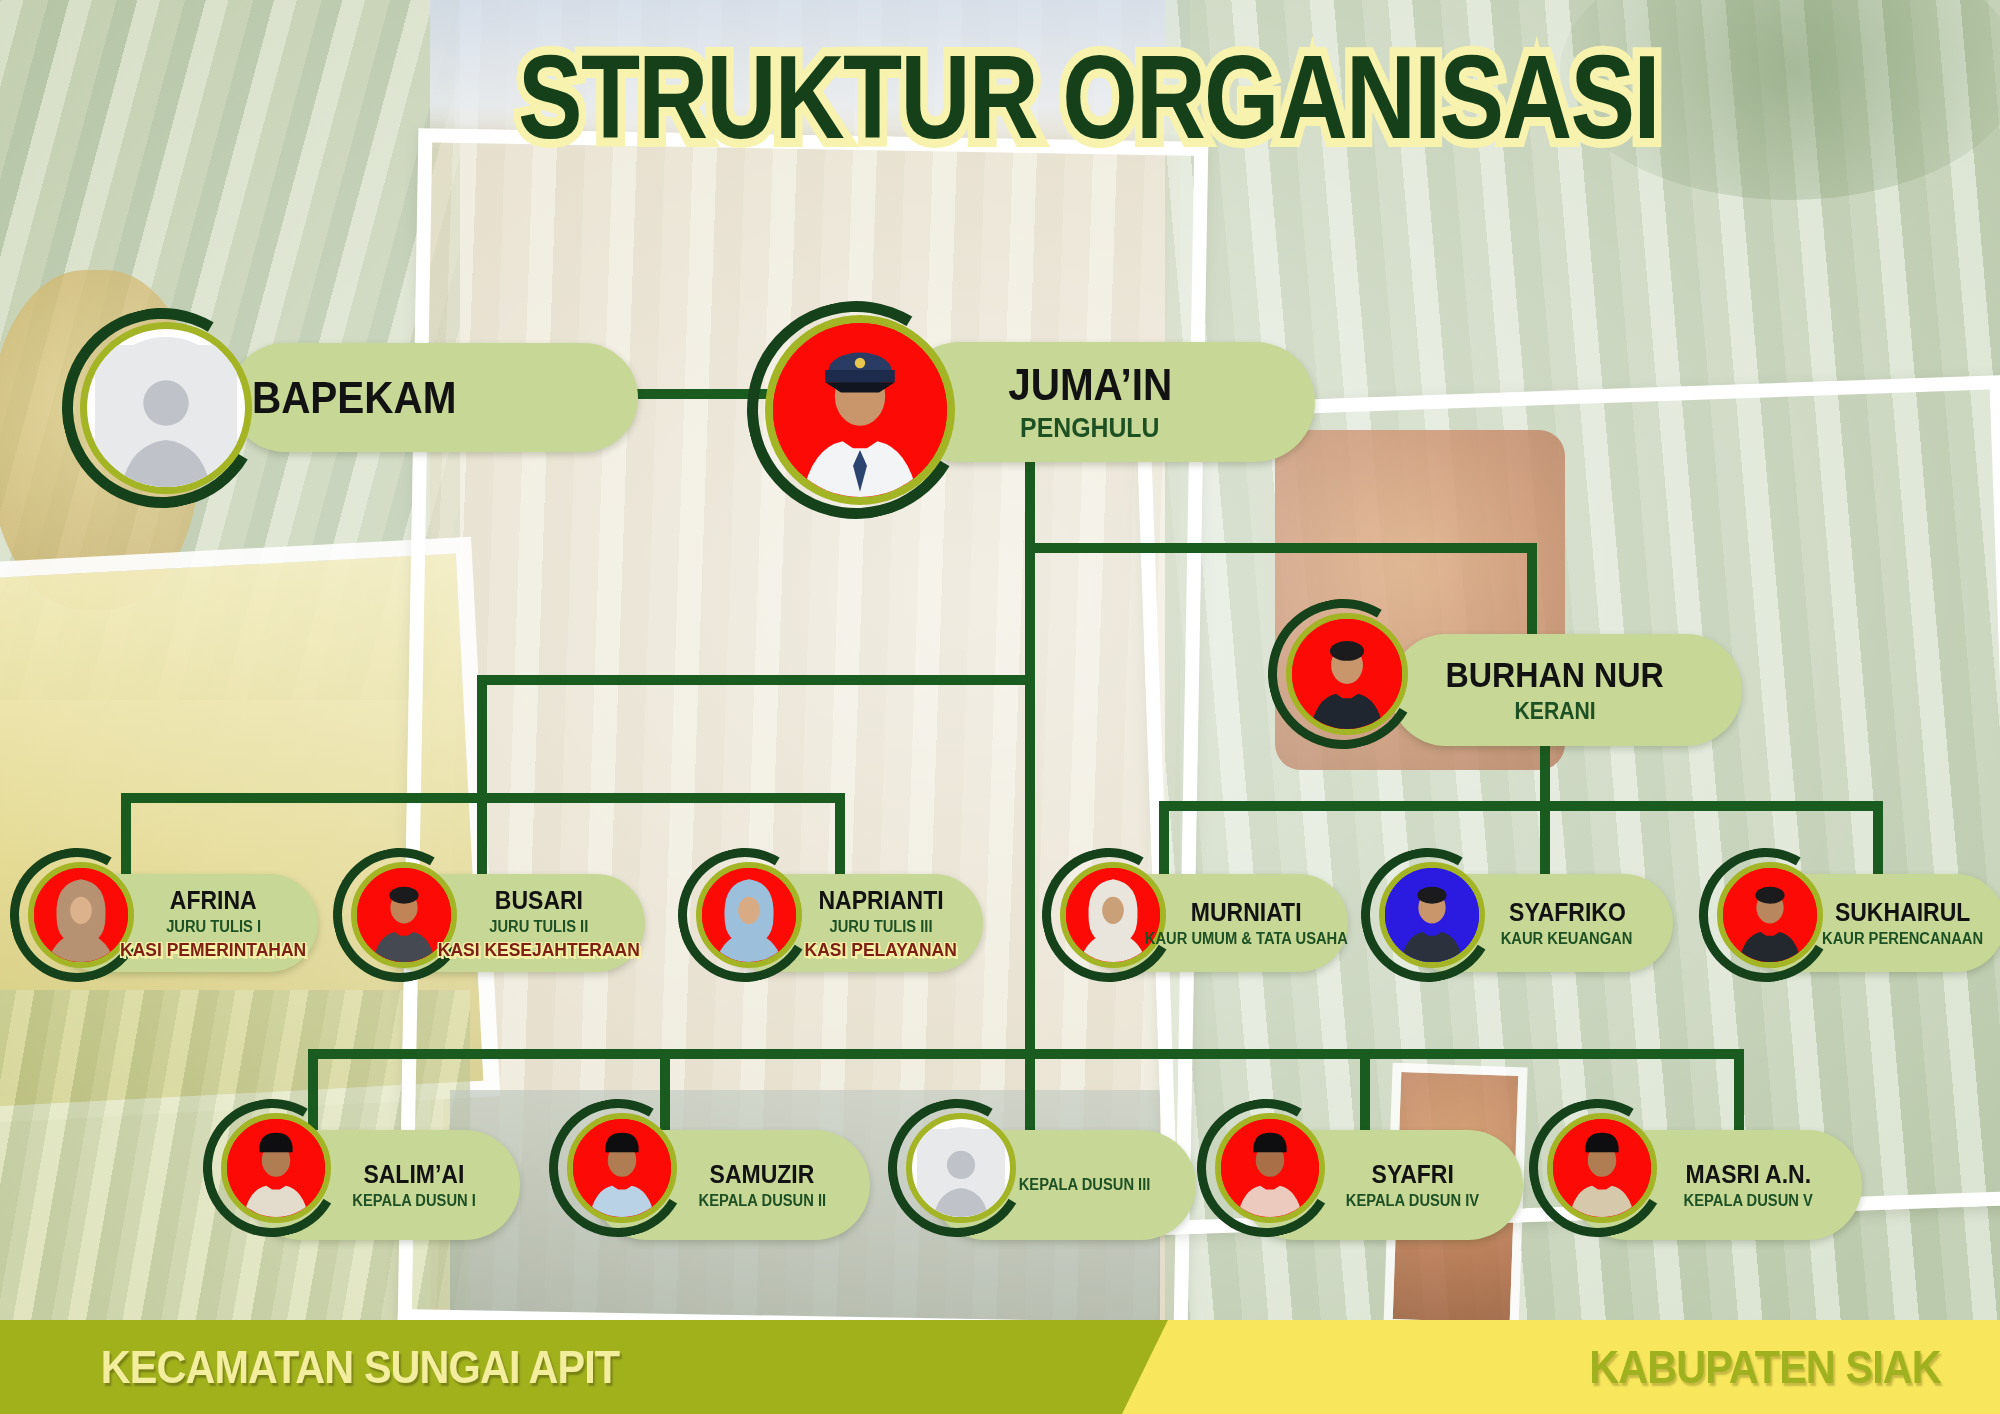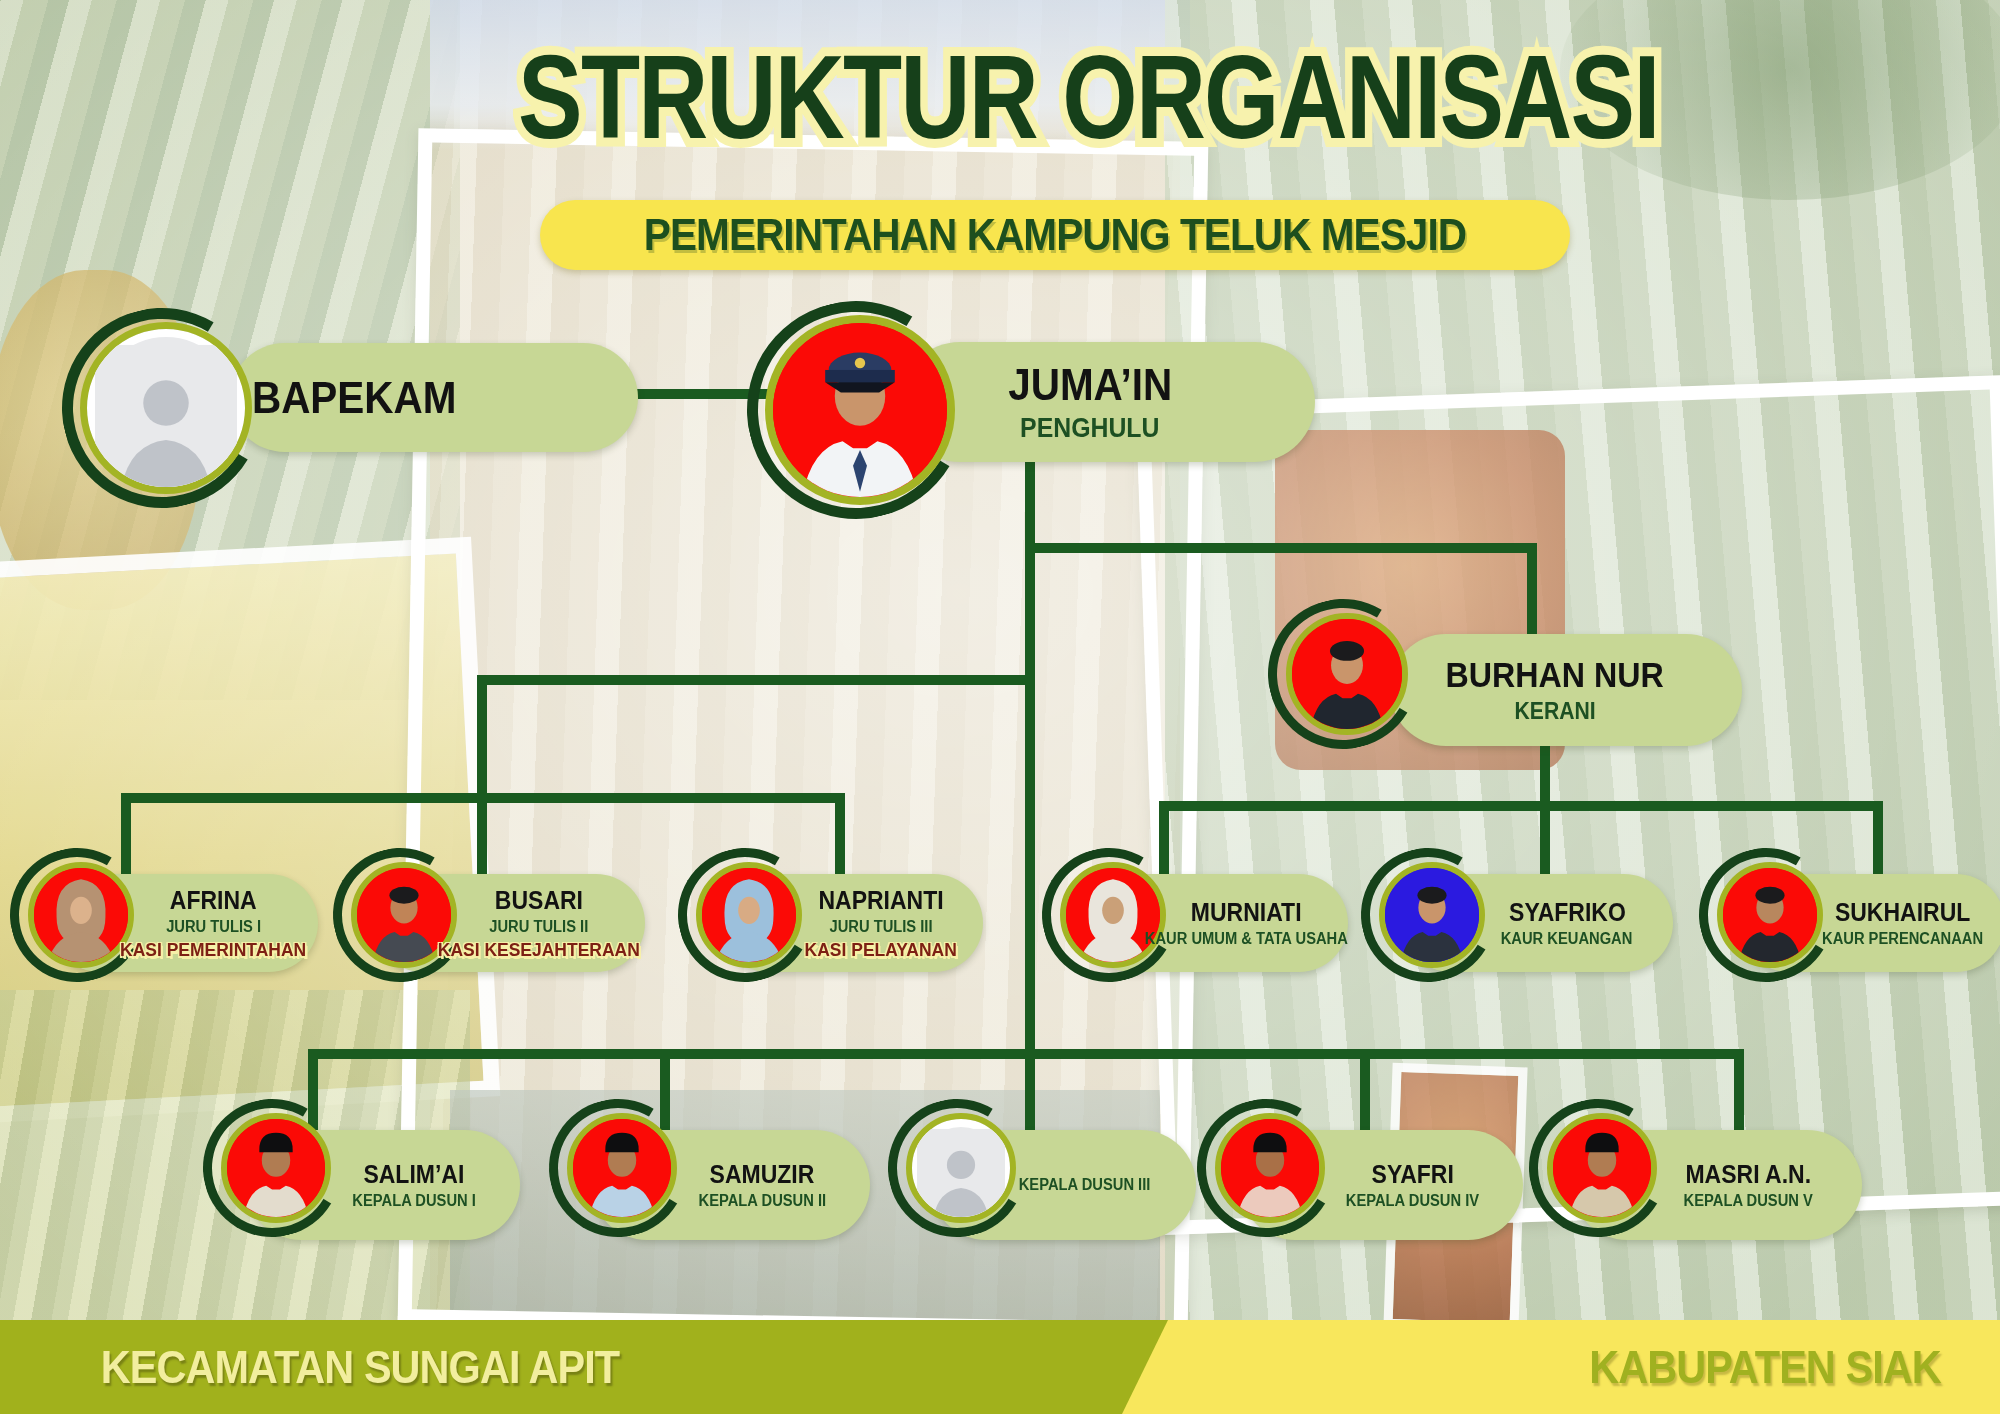--- a/index.html
+++ b/index.html
@@ -148,23 +148,20 @@
   <div class="bg bg-rice2"></div>
   <div class="bg bg-water"></div>
   <div class="bg frame bg-frame-c"></div>
   <div class="bg frame bg-frame-r"></div>
   <div class="bg bg-veil"></div>
 
   <div class="title-wrap">
     <div class="title-layer title-stroke">STRUKTUR ORGANISASI</div>
     <div class="title-layer title-fill">STRUKTUR ORGANISASI</div>
   </div>
-  <div class="subtitle-pill">
-    <div class="subtitle-text">PEMERINTAHAN KAMPUNG TELUK MESJID</div>
-  </div>
 
   <div class="ln" style="left:630px;top:389px;width:160px;height:10px;"></div>
   <div class="ln" style="left:1025px;top:455px;width:10px;height:680px;"></div>
   <div class="ln" style="left:1025px;top:543px;width:512px;height:10px;"></div>
   <div class="ln" style="left:1527px;top:543px;width:10px;height:95px;"></div>
   <div class="ln" style="left:477px;top:675px;width:558px;height:10px;"></div>
   <div class="ln" style="left:477px;top:675px;width:10px;height:200px;"></div>
   <div class="ln" style="left:121px;top:793px;width:724px;height:10px;"></div>
   <div class="ln" style="left:121px;top:793px;width:10px;height:85px;"></div>
   <div class="ln" style="left:835px;top:793px;width:10px;height:85px;"></div>

